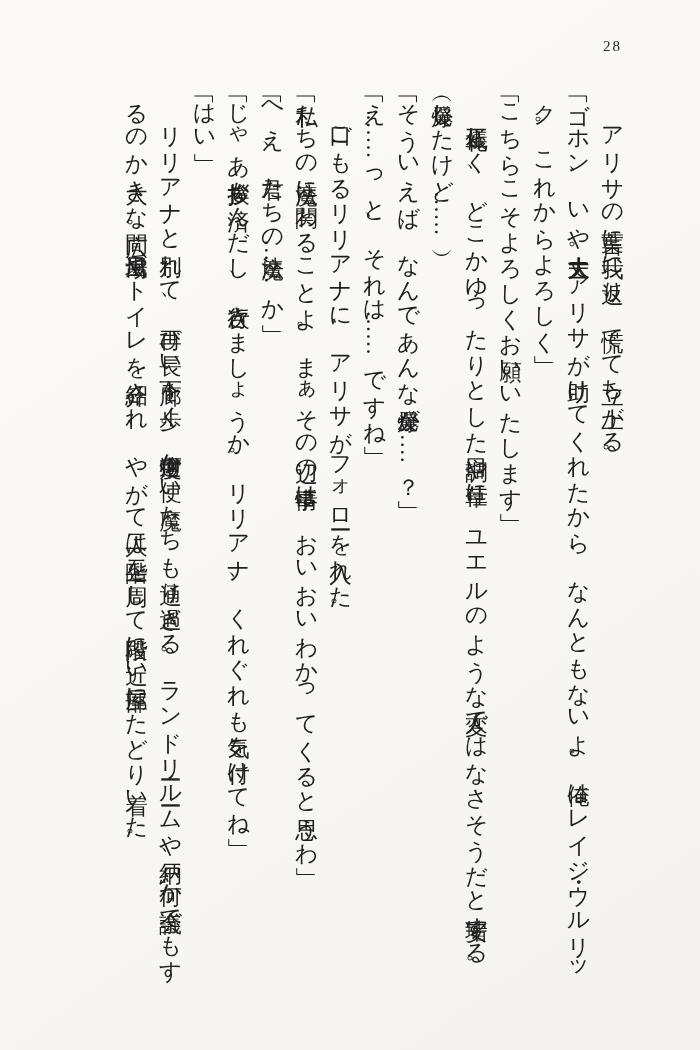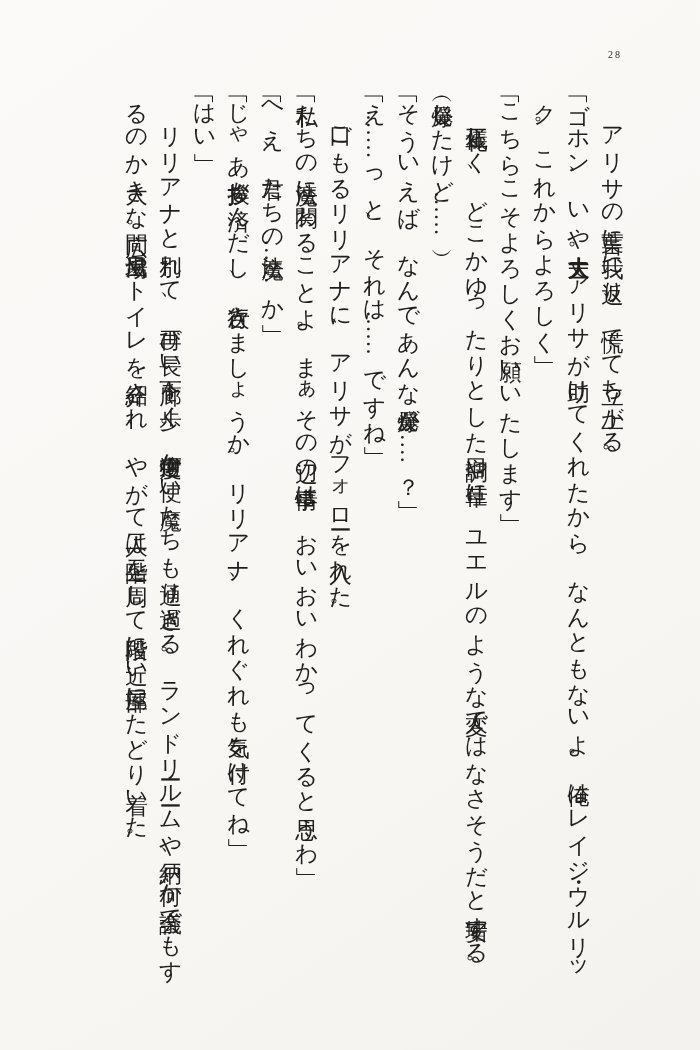--- a/index.html
+++ b/index.html
@@ -15,23 +15,23 @@
   .page {
     position: relative;
     width: 700px;
     height: 1050px;
     background: linear-gradient(145deg, #fbfaf8 0%, #f8f7f4 55%, #f3f2ee 100%);
     font-family: "Liberation Serif", "DejaVu Serif", serif;
     color: #1e1e1e;
   }
   .page-number {
     position: absolute;
-    top: 49px;
+    top: 38px;
     right: 78px;
-    font-size: 10px;
+    font-size: 15px;
     letter-spacing: 2px;
     color: #2b2b2b;
     font-family: "Liberation Serif", "DejaVu Serif", serif;
   }
   .text-block {
     position: absolute;
     top: 88px;
     right: 71px;
     height: 900px;
     writing-mode: vertical-rl;

